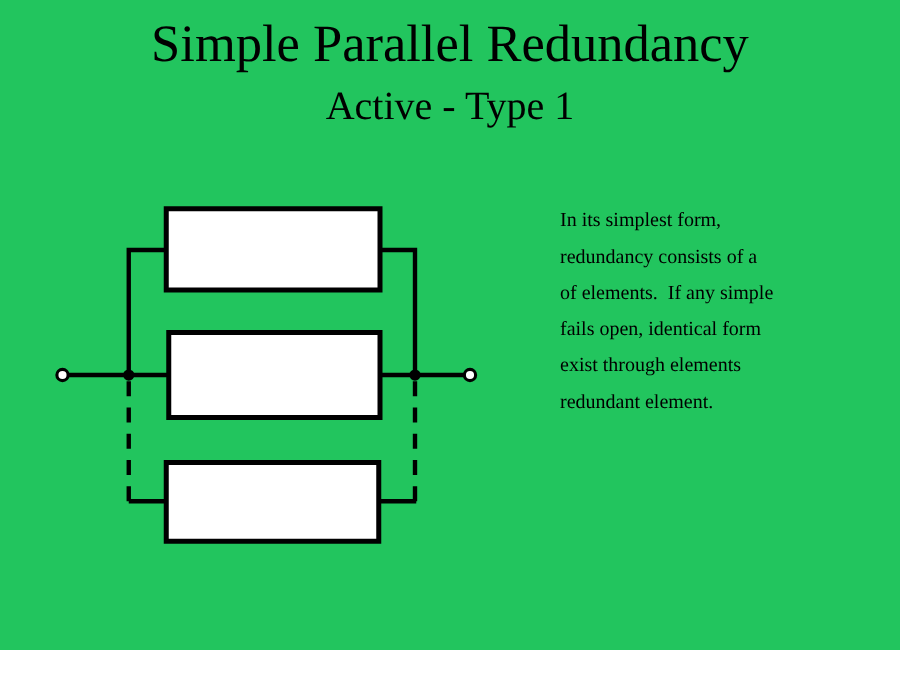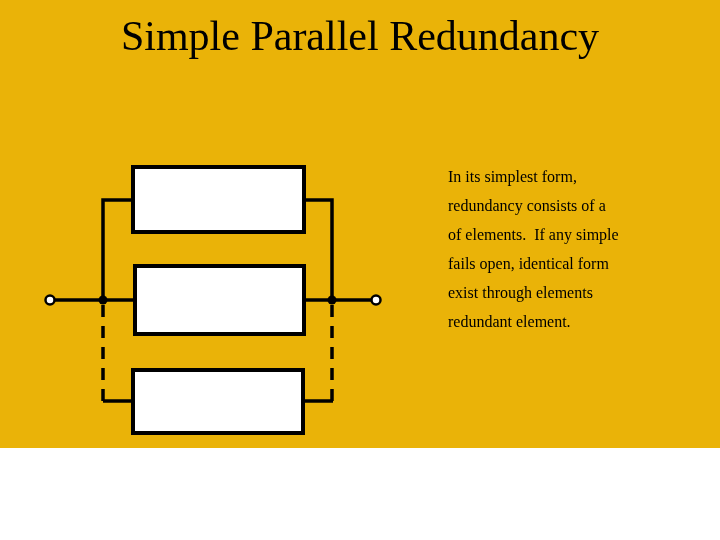--- a/index.html
+++ b/index.html
@@ -1,20 +1,20 @@
 <!DOCTYPE html>
 <html><head>
 <meta charset="utf-8">
 <style>
   html, body { margin: 0; padding: 0; }
   .slide {
     position: relative;
     width: 720px;
-    height: 448px;
-    background: #eab308;
+    height: 520px;
+    background: #22c55e;
     overflow: hidden;
     font-family: "Liberation Serif", "DejaVu Serif", serif;
     color: #000000;
   }
   .title {
     position: absolute;
     top: 10px;
     left: 0;
     width: 720px;
     text-align: center;
@@ -50,20 +50,21 @@
   }
   .body-line { white-space: pre; }
 </style>
 </head>
 <body>
 
 <div class="slide">
 
   <div class="title">Simple Parallel Redundancy</div>
 
+  <div class="subtitle">Active - Type 1</div>
 
   <svg class="diagram-svg" viewBox="0 0 720 540" xmlns="http://www.w3.org/2000/svg">
 
     <line x1="54" y1="300" x2="135" y2="300" stroke="#000000" stroke-width="3.5"></line>
 
     <line x1="303" y1="300" x2="372" y2="300" stroke="#000000" stroke-width="3.5"></line>
 
     <path d="M 133 200 L 103 200 L 103 300" fill="none" stroke="#000000" stroke-width="3.5"></path>
     <path d="M 304 200 L 332 200 L 332 300" fill="none" stroke="#000000" stroke-width="3.5"></path>
 

